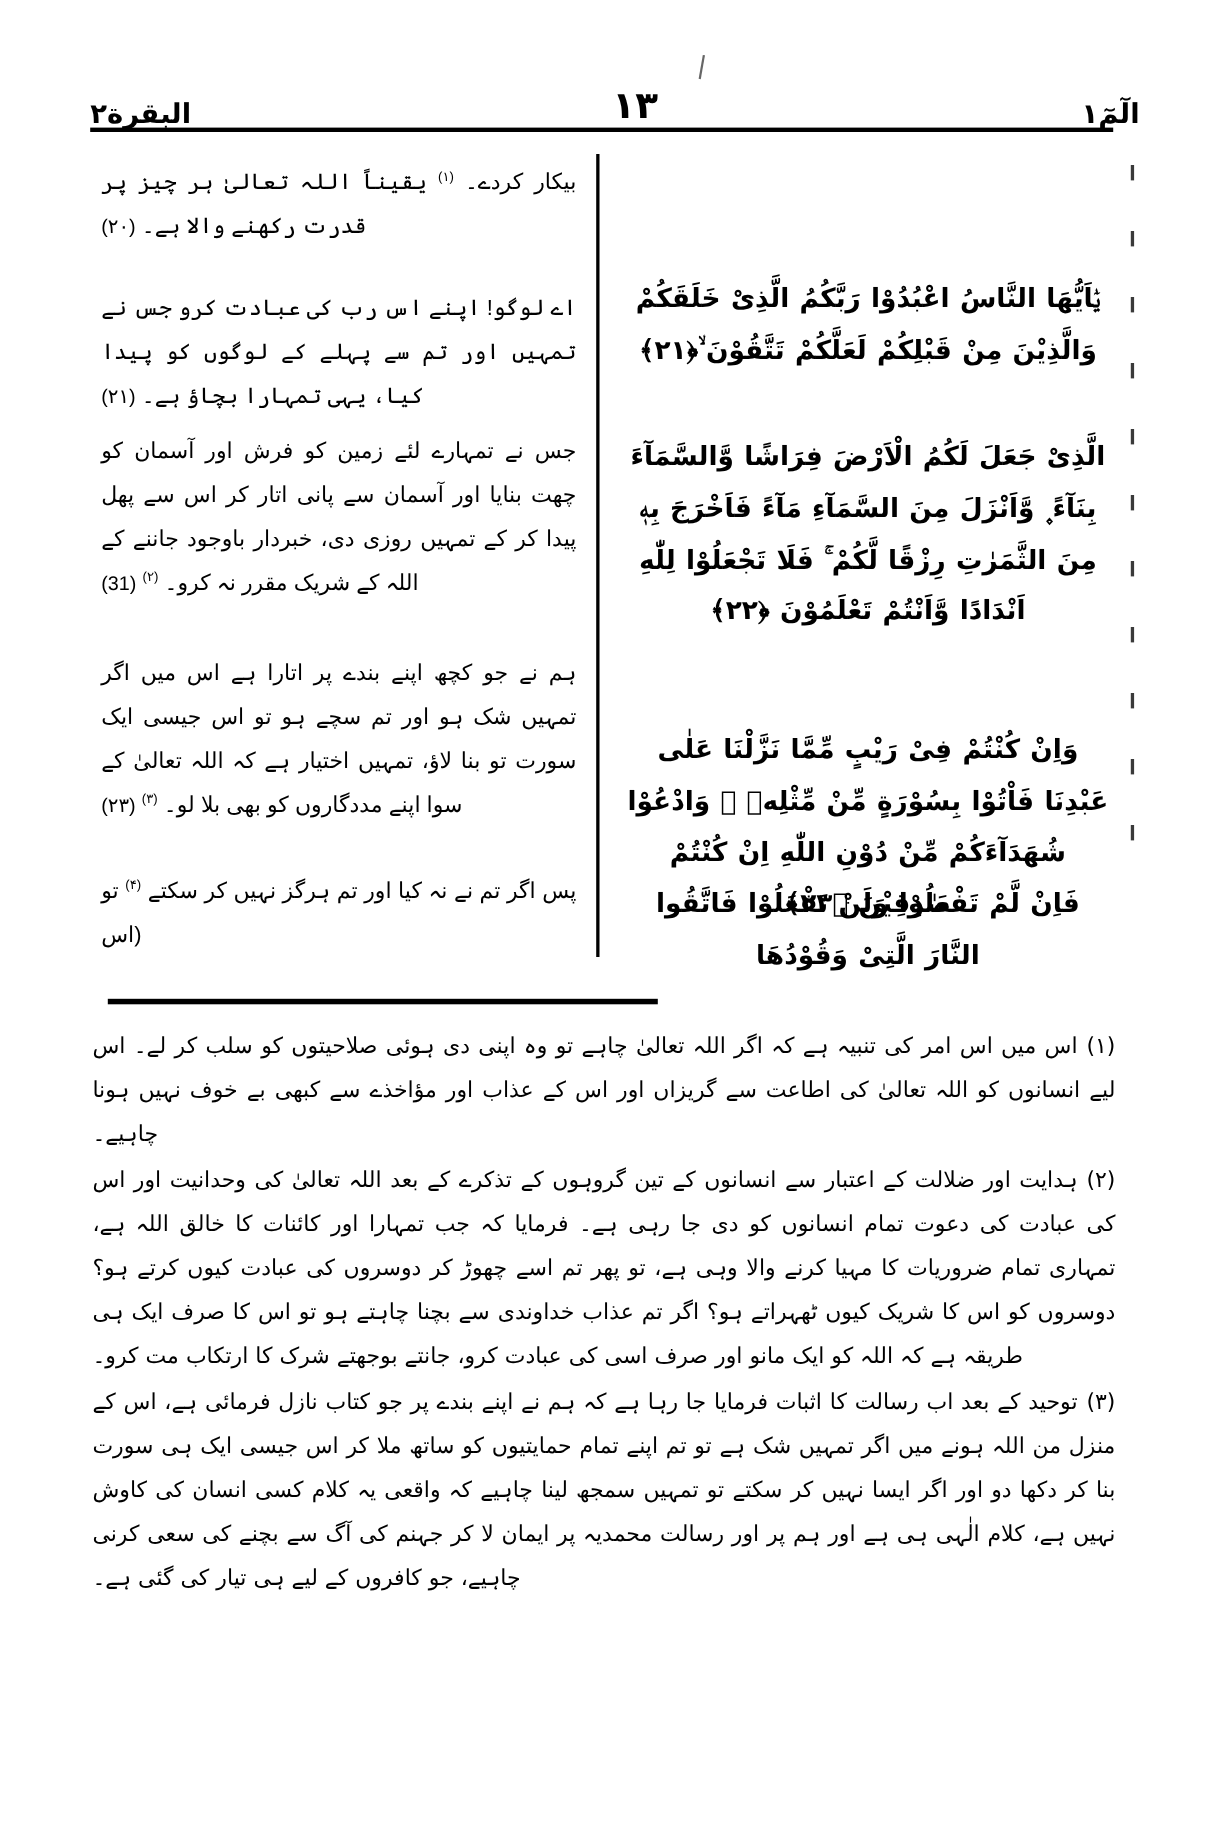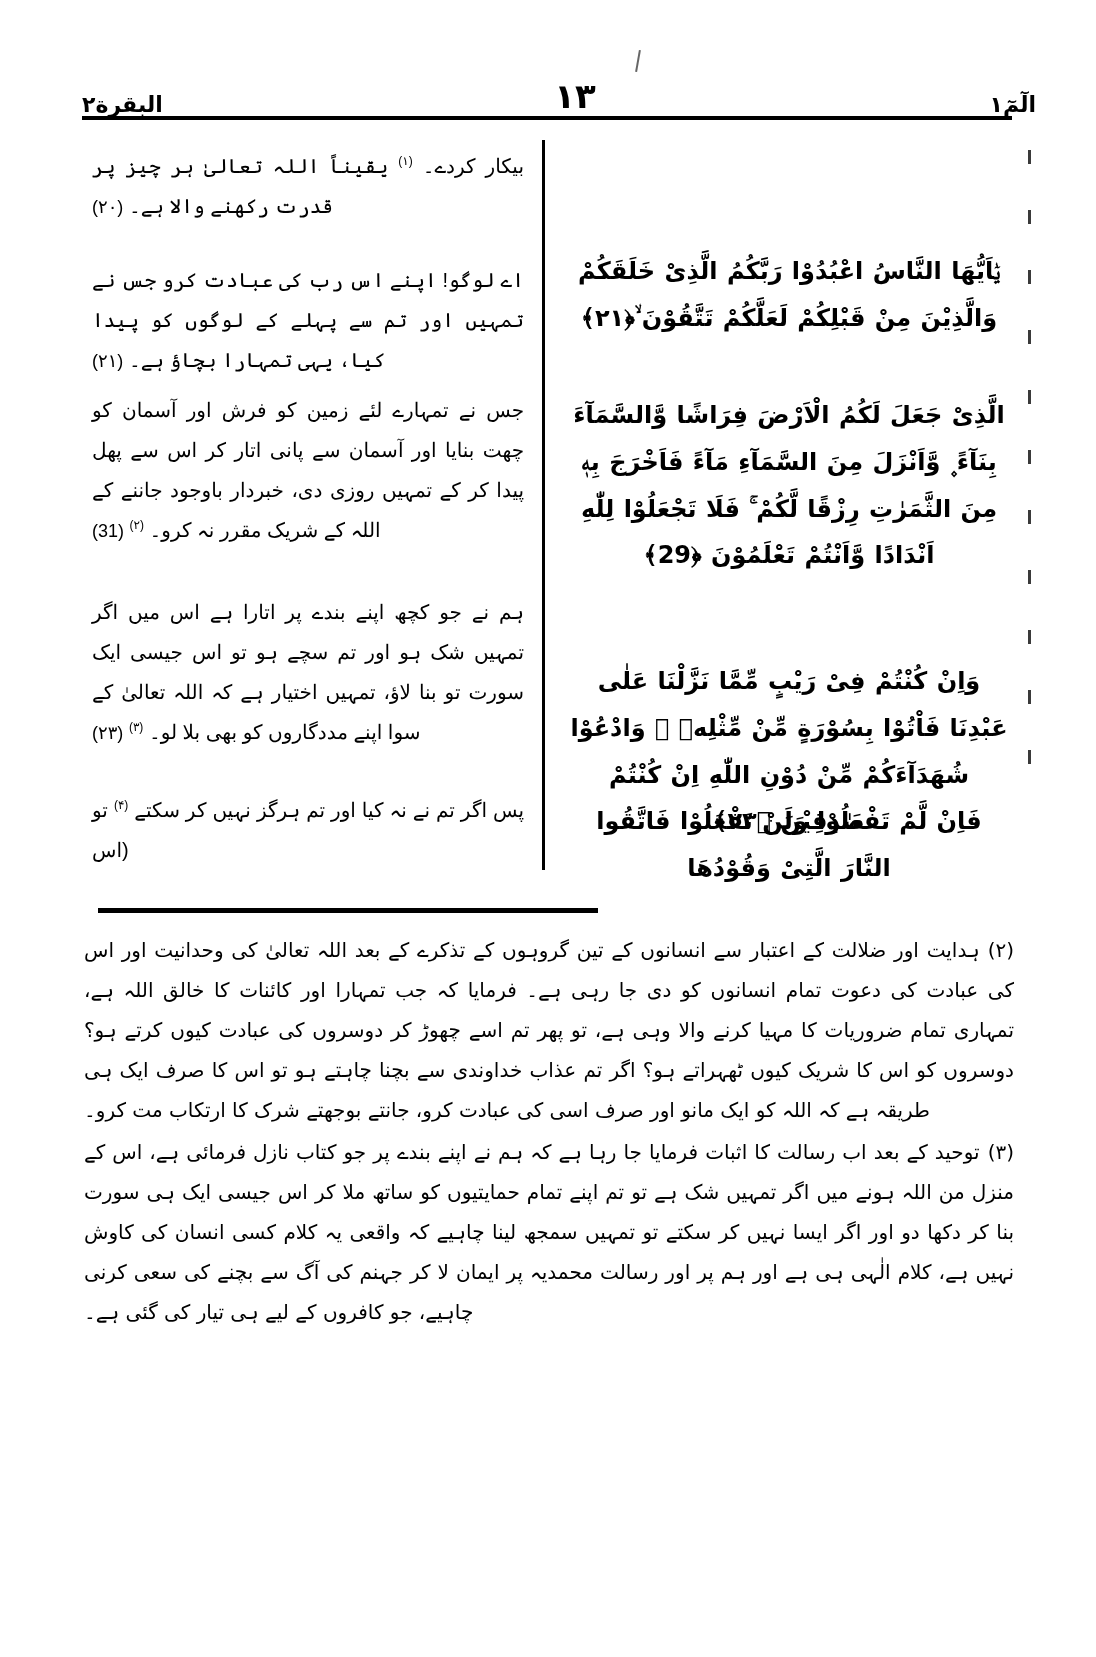--- a/index.html
+++ b/index.html
@@ -29,21 +29,21 @@
     left: 82px;
     right: 60px;
     height: 52px;
     display: flex;
     align-items: flex-end;
     justify-content: space-between;
     direction: rtl;
   }
   .hdr-side {
     font-family: "DejaVu Sans", sans-serif;
-    font-size: 22px;
+    font-size: 25px;
     line-height: 1;
     white-space: nowrap;
     font-weight: 600;
   }
   .hdr-right { padding-left: 6px; }
   .hdr-left  { padding-right: 4px; }
   .hdr-center {
     font-size: 34px;
     font-weight: 600;
     letter-spacing: 1px;
@@ -204,21 +204,21 @@
   </div>
   <div class="header-tick"></div>
   <div class="header-rule"></div>
 
   <div class="body-area">
 
     <div class="col-divider"></div>
 
     <div class="col-arabic">
       <div id="ar1" class="ayah-block">يٰۤاَيُّهَا النَّاسُ اعْبُدُوْا رَبَّكُمُ الَّذِیْ خَلَقَكُمْ وَالَّذِيْنَ مِنْ قَبْلِكُمْ لَعَلَّكُمْ تَتَّقُوْنَ ۙ﴿٢١﴾</div>
-      <div id="ar2" class="ayah-block">الَّذِیْ جَعَلَ لَكُمُ الْاَرْضَ فِرَاشًا وَّالسَّمَآءَ بِنَآءً ۪ وَّاَنْزَلَ مِنَ السَّمَآءِ مَآءً فَاَخْرَجَ بِهٖ مِنَ الثَّمَرٰتِ رِزْقًا لَّكُمْ ۚ فَلَا تَجْعَلُوْا لِلّٰهِ اَنْدَادًا وَّاَنْتُمْ تَعْلَمُوْنَ ﴿29﴾</div>
+      <div id="ar2" class="ayah-block">الَّذِیْ جَعَلَ لَكُمُ الْاَرْضَ فِرَاشًا وَّالسَّمَآءَ بِنَآءً ۪ وَّاَنْزَلَ مِنَ السَّمَآءِ مَآءً فَاَخْرَجَ بِهٖ مِنَ الثَّمَرٰتِ رِزْقًا لَّكُمْ ۚ فَلَا تَجْعَلُوْا لِلّٰهِ اَنْدَادًا وَّاَنْتُمْ تَعْلَمُوْنَ ﴿٢٢﴾</div>
       <div id="ar3" class="ayah-block">وَاِنْ كُنْتُمْ فِیْ رَيْبٍ مِّمَّا نَزَّلْنَا عَلٰی عَبْدِنَا فَاْتُوْا بِسُوْرَةٍ مِّنْ مِّثْلِهٖ ۪ وَادْعُوْا شُهَدَآءَكُمْ مِّنْ دُوْنِ اللّٰهِ اِنْ كُنْتُمْ صٰدِقِيْنَ ﴿٢٣﴾</div>
       <div id="ar4" class="ayah-block">فَاِنْ لَّمْ تَفْعَلُوْا وَلَنْ تَفْعَلُوْا فَاتَّقُوا النَّارَ الَّتِیْ وَقُوْدُهَا</div>
     </div>
 
     <div class="col-urdu">
 
       <div id="ur1" class="urdu-para">
         <span>بیکار کردے۔</span>
         <sup class="fnref">(۱)</sup>
         <span>یقیناً اللہ تعالیٰ ہر چیز پر قدرت رکھنے والا ہے۔</span>
@@ -248,20 +248,23 @@
         <span>تو (اس</span>
       </div>
 
     </div>
   </div>
 
   <div class="foot-rule"></div>
 
   <div class="footnotes">
 
+    <div class="fn">
+      <span class="marker">(۱)</span><span>اس میں اس امر کی تنبیہ ہے کہ اگر اللہ تعالیٰ چاہے تو وہ اپنی دی ہوئی صلاحیتوں کو سلب کر لے۔ اس لیے انسانوں کو اللہ تعالیٰ کی اطاعت سے گریزاں اور اس کے عذاب اور مؤاخذے سے کبھی بے خوف نہیں ہونا چاہیے۔</span>
+    </div>
 
     <div class="fn">
       <span class="marker">(۲)</span><span>ہدایت اور ضلالت کے اعتبار سے انسانوں کے تین گروہوں کے تذکرے کے بعد اللہ تعالیٰ کی وحدانیت اور اس کی عبادت کی دعوت تمام انسانوں کو دی جا رہی ہے۔ فرمایا کہ جب تمہارا اور کائنات کا خالق اللہ ہے، تمہاری تمام ضروریات کا مہیا کرنے والا وہی ہے، تو پھر تم اسے چھوڑ کر دوسروں کی عبادت کیوں کرتے ہو؟ دوسروں کو اس کا شریک کیوں ٹھہراتے ہو؟ اگر تم عذاب خداوندی سے بچنا چاہتے ہو تو اس کا صرف ایک ہی طریقہ ہے کہ اللہ کو ایک مانو اور صرف اسی کی عبادت کرو، جانتے بوجھتے شرک کا ارتکاب مت کرو۔</span>
     </div>
 
     <div class="fn">
       <span class="marker">(۳)</span><span>توحید کے بعد اب رسالت کا اثبات فرمایا جا رہا ہے کہ ہم نے اپنے بندے پر جو کتاب نازل فرمائی ہے، اس کے منزل من اللہ ہونے میں اگر تمہیں شک ہے تو تم اپنے تمام حمایتیوں کو ساتھ ملا کر اس جیسی ایک ہی سورت بنا کر دکھا دو اور اگر ایسا نہیں کر سکتے تو تمہیں سمجھ لینا چاہیے کہ واقعی یہ کلام کسی انسان کی کاوش نہیں ہے، کلام الٰہی ہی ہے اور ہم پر اور رسالت محمدیہ پر ایمان لا کر جہنم کی آگ سے بچنے کی سعی کرنی چاہیے، جو کافروں کے لیے ہی تیار کی گئی ہے۔</span>
     </div>
 
 

